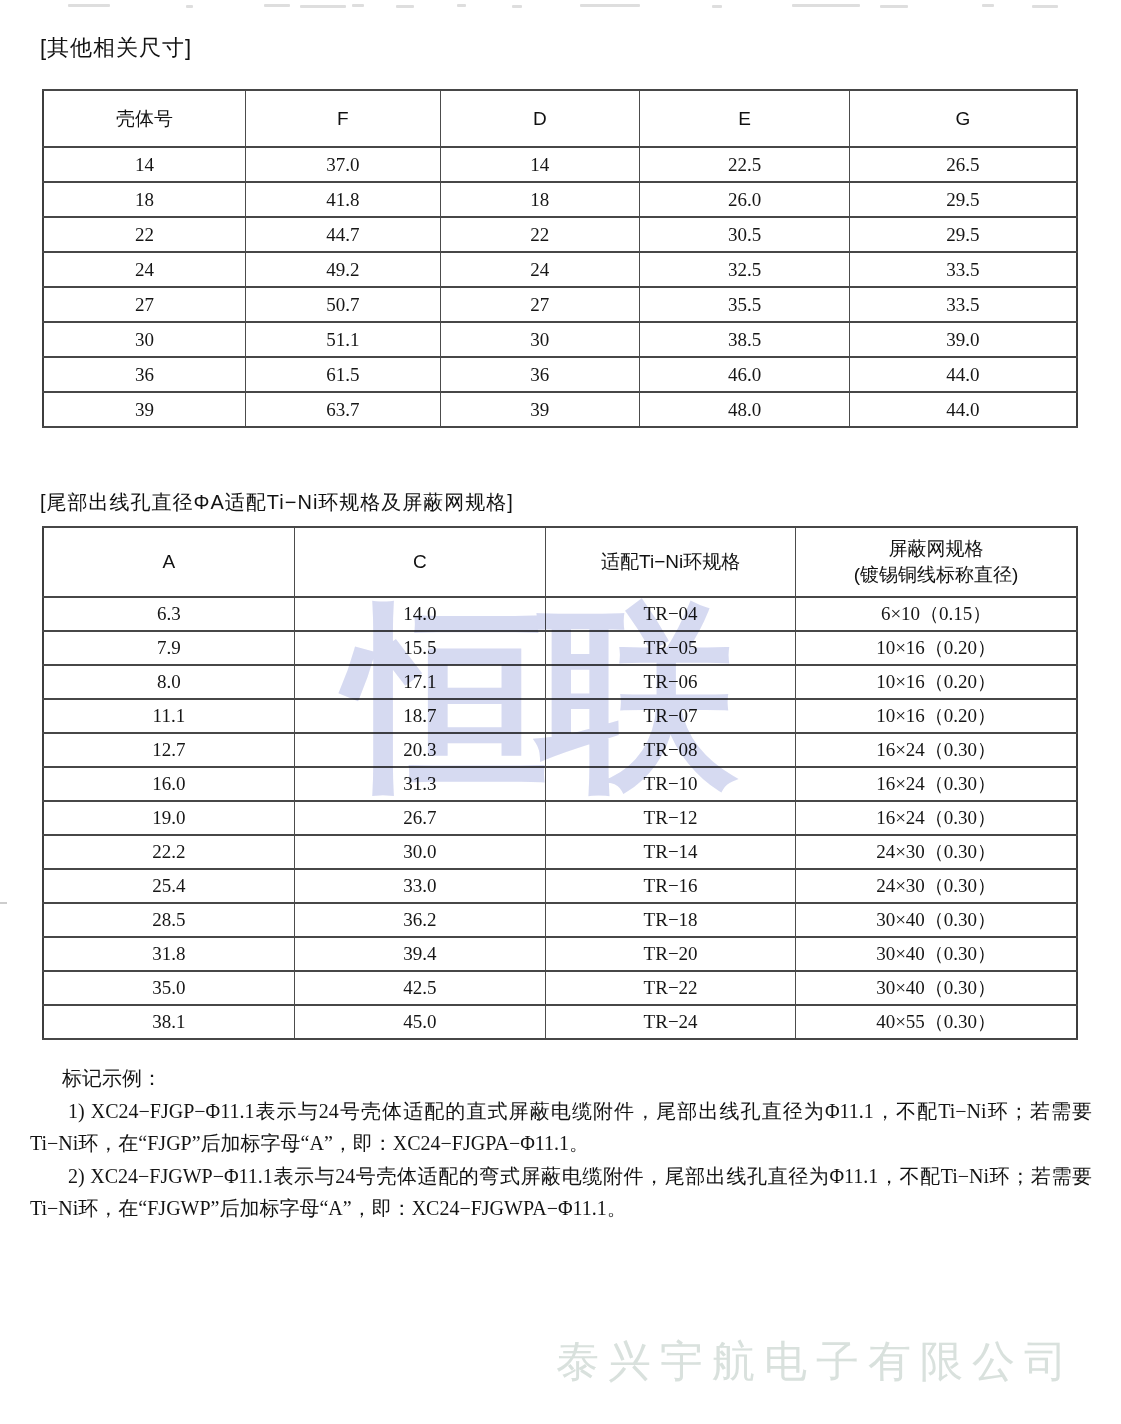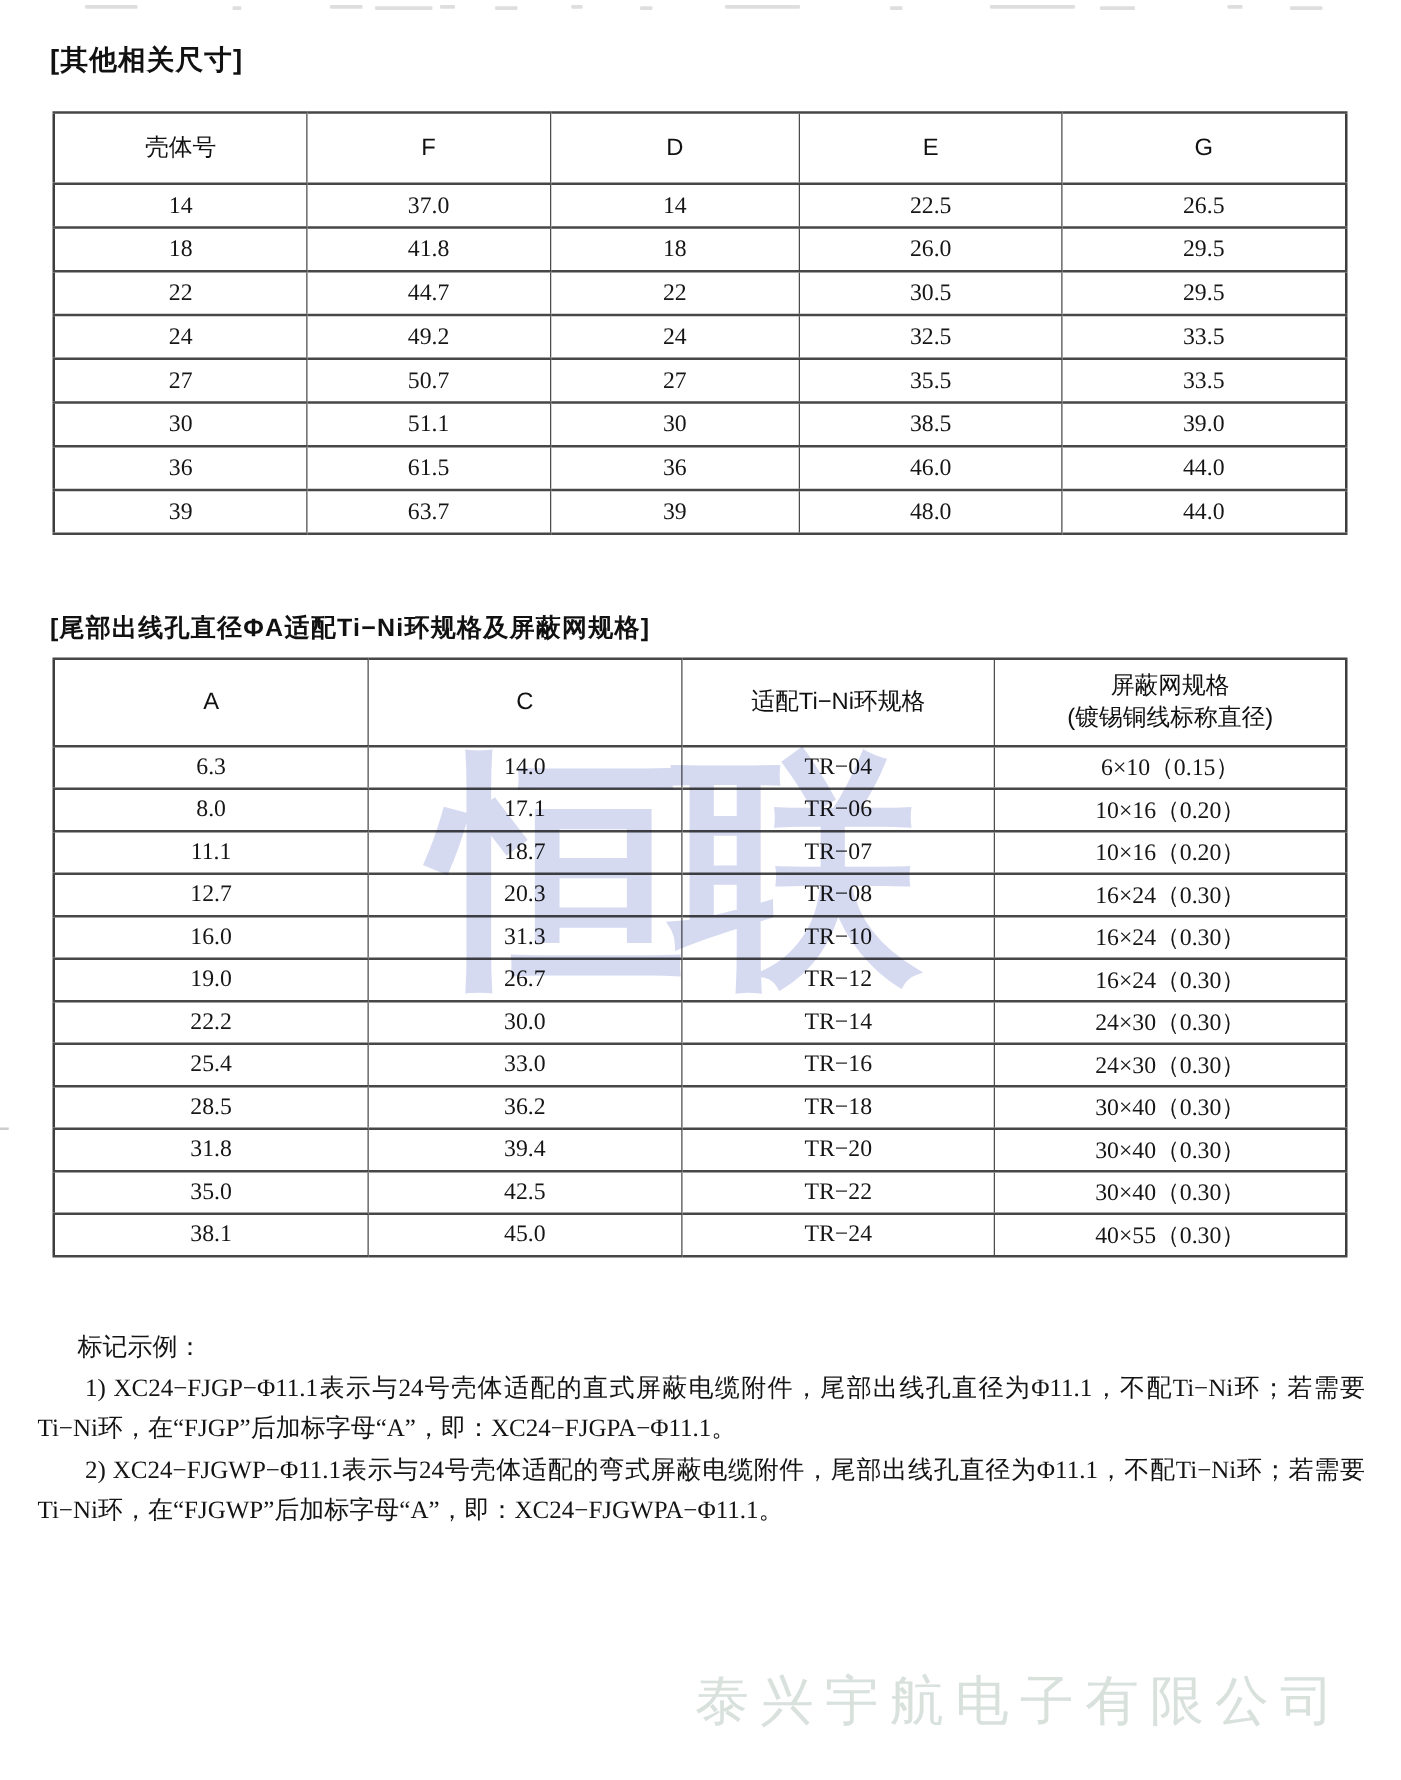--- a/index.html
+++ b/index.html
@@ -15,21 +15,20 @@
   
   .top-artifact{position:absolute;background:#b5b5b5;opacity:.45;height:3px;border-radius:1px;}
   .edge-artifact{position:absolute;background:#ababab;opacity:.6;height:2px;width:7px;left:0;top:902px;}
 
   .section-title{
     position:absolute;left:40px;
     font-family:"Liberation Sans", sans-serif;
     color:#111;
     letter-spacing:1px;
     white-space:nowrap;
-    font-weight:bold;
   }
   #sec1-title{top:33px;font-size:22px;}
   #sec2-title{top:489px;font-size:20px;}
 
   table.dim{
     position:absolute;left:42px;width:1036px;
     border-collapse:collapse;
     table-layout:fixed;
     background:transparent;
   }
@@ -213,20 +212,26 @@
       </tr>
     </thead>
   <tbody>
       <tr>
         <td>6.3</td>
         <td>14.0</td>
         <td>TR−04</td>
         <td>6×10（0.15）</td>
       </tr>
       <tr>
+        <td>7.9</td>
+        <td>15.5</td>
+        <td>TR−05</td>
+        <td>10×16（0.20）</td>
+      </tr>
+      <tr>
         <td>8.0</td>
         <td>17.1</td>
         <td>TR−06</td>
         <td>10×16（0.20）</td>
       </tr>
       <tr>
         <td>11.1</td>
         <td>18.7</td>
         <td>TR−07</td>
         <td>10×16（0.20）</td>

